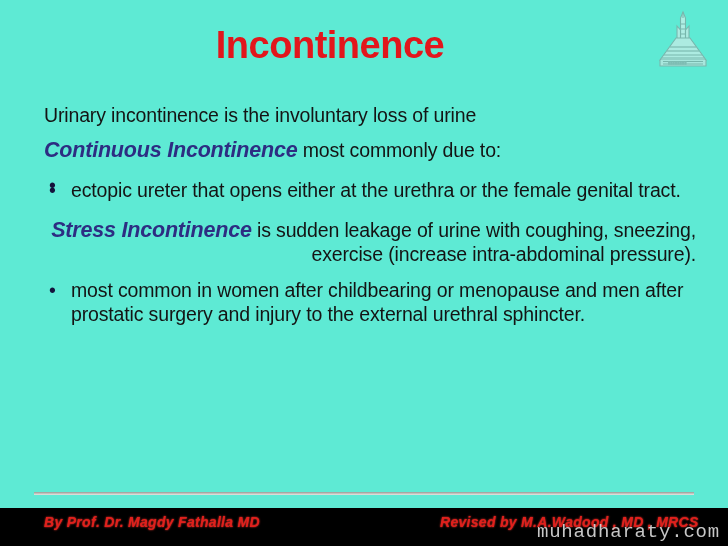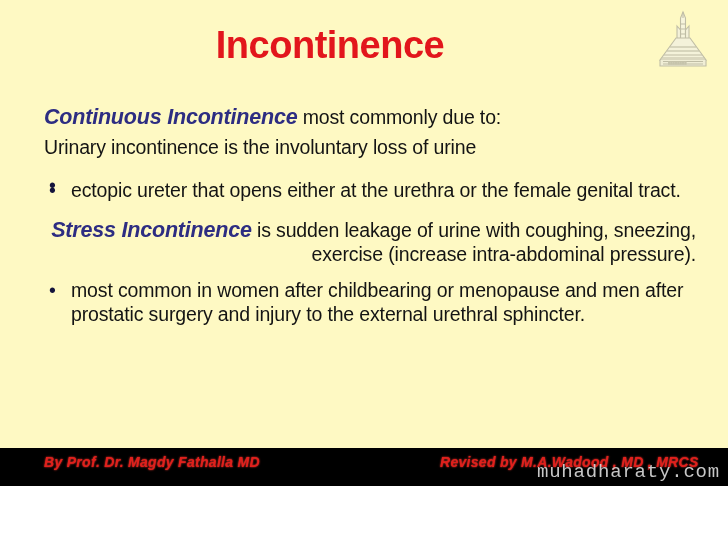--- a/index.html
+++ b/index.html
@@ -6,22 +6,22 @@
     margin: 0;
     padding: 0;
     background: #ffffff;
   }
   body {
     font-family: "Liberation Sans", sans-serif;
   }
   .slide {
     position: relative;
     width: 728px;
-    height: 486px;
-    background: #fef9c3;
+    height: 546px;
+    background: #5eead4;
     overflow: hidden;
   }
 
   
   .logo {
     position: absolute;
     top: 8px;
     right: 14px;
     width: 62px;
     height: 66px;
@@ -183,25 +183,25 @@
       <g fill="#9a9a9a" font-size="3" font-family="DejaVu Sans, sans-serif">
         <text x="16" y="56.2">████████</text>
       </g>
     </svg>
   </div>
 
   <div class="title">Incontinence</div>
 
   <div class="body-area">
 
+    <p class="line intro">Urinary incontinence is the involuntary loss of urine</p>
+
     <p class="line">
       <span class="heading-run">Continuous Incontinence</span><span> most commonly due to:</span>
     </p>
-
-    <p class="line intro">Urinary incontinence is the involuntary loss of urine</p>
 
     <div class="gap-sm"></div>
 
     <div class="bullet-item">
       <span class="dot">•</span>
     </div>
 
     <div class="bullet-item">
       <span class="dot">•</span>
       <span>ectopic ureter that opens either at the urethra or the female genital tract.</span>

